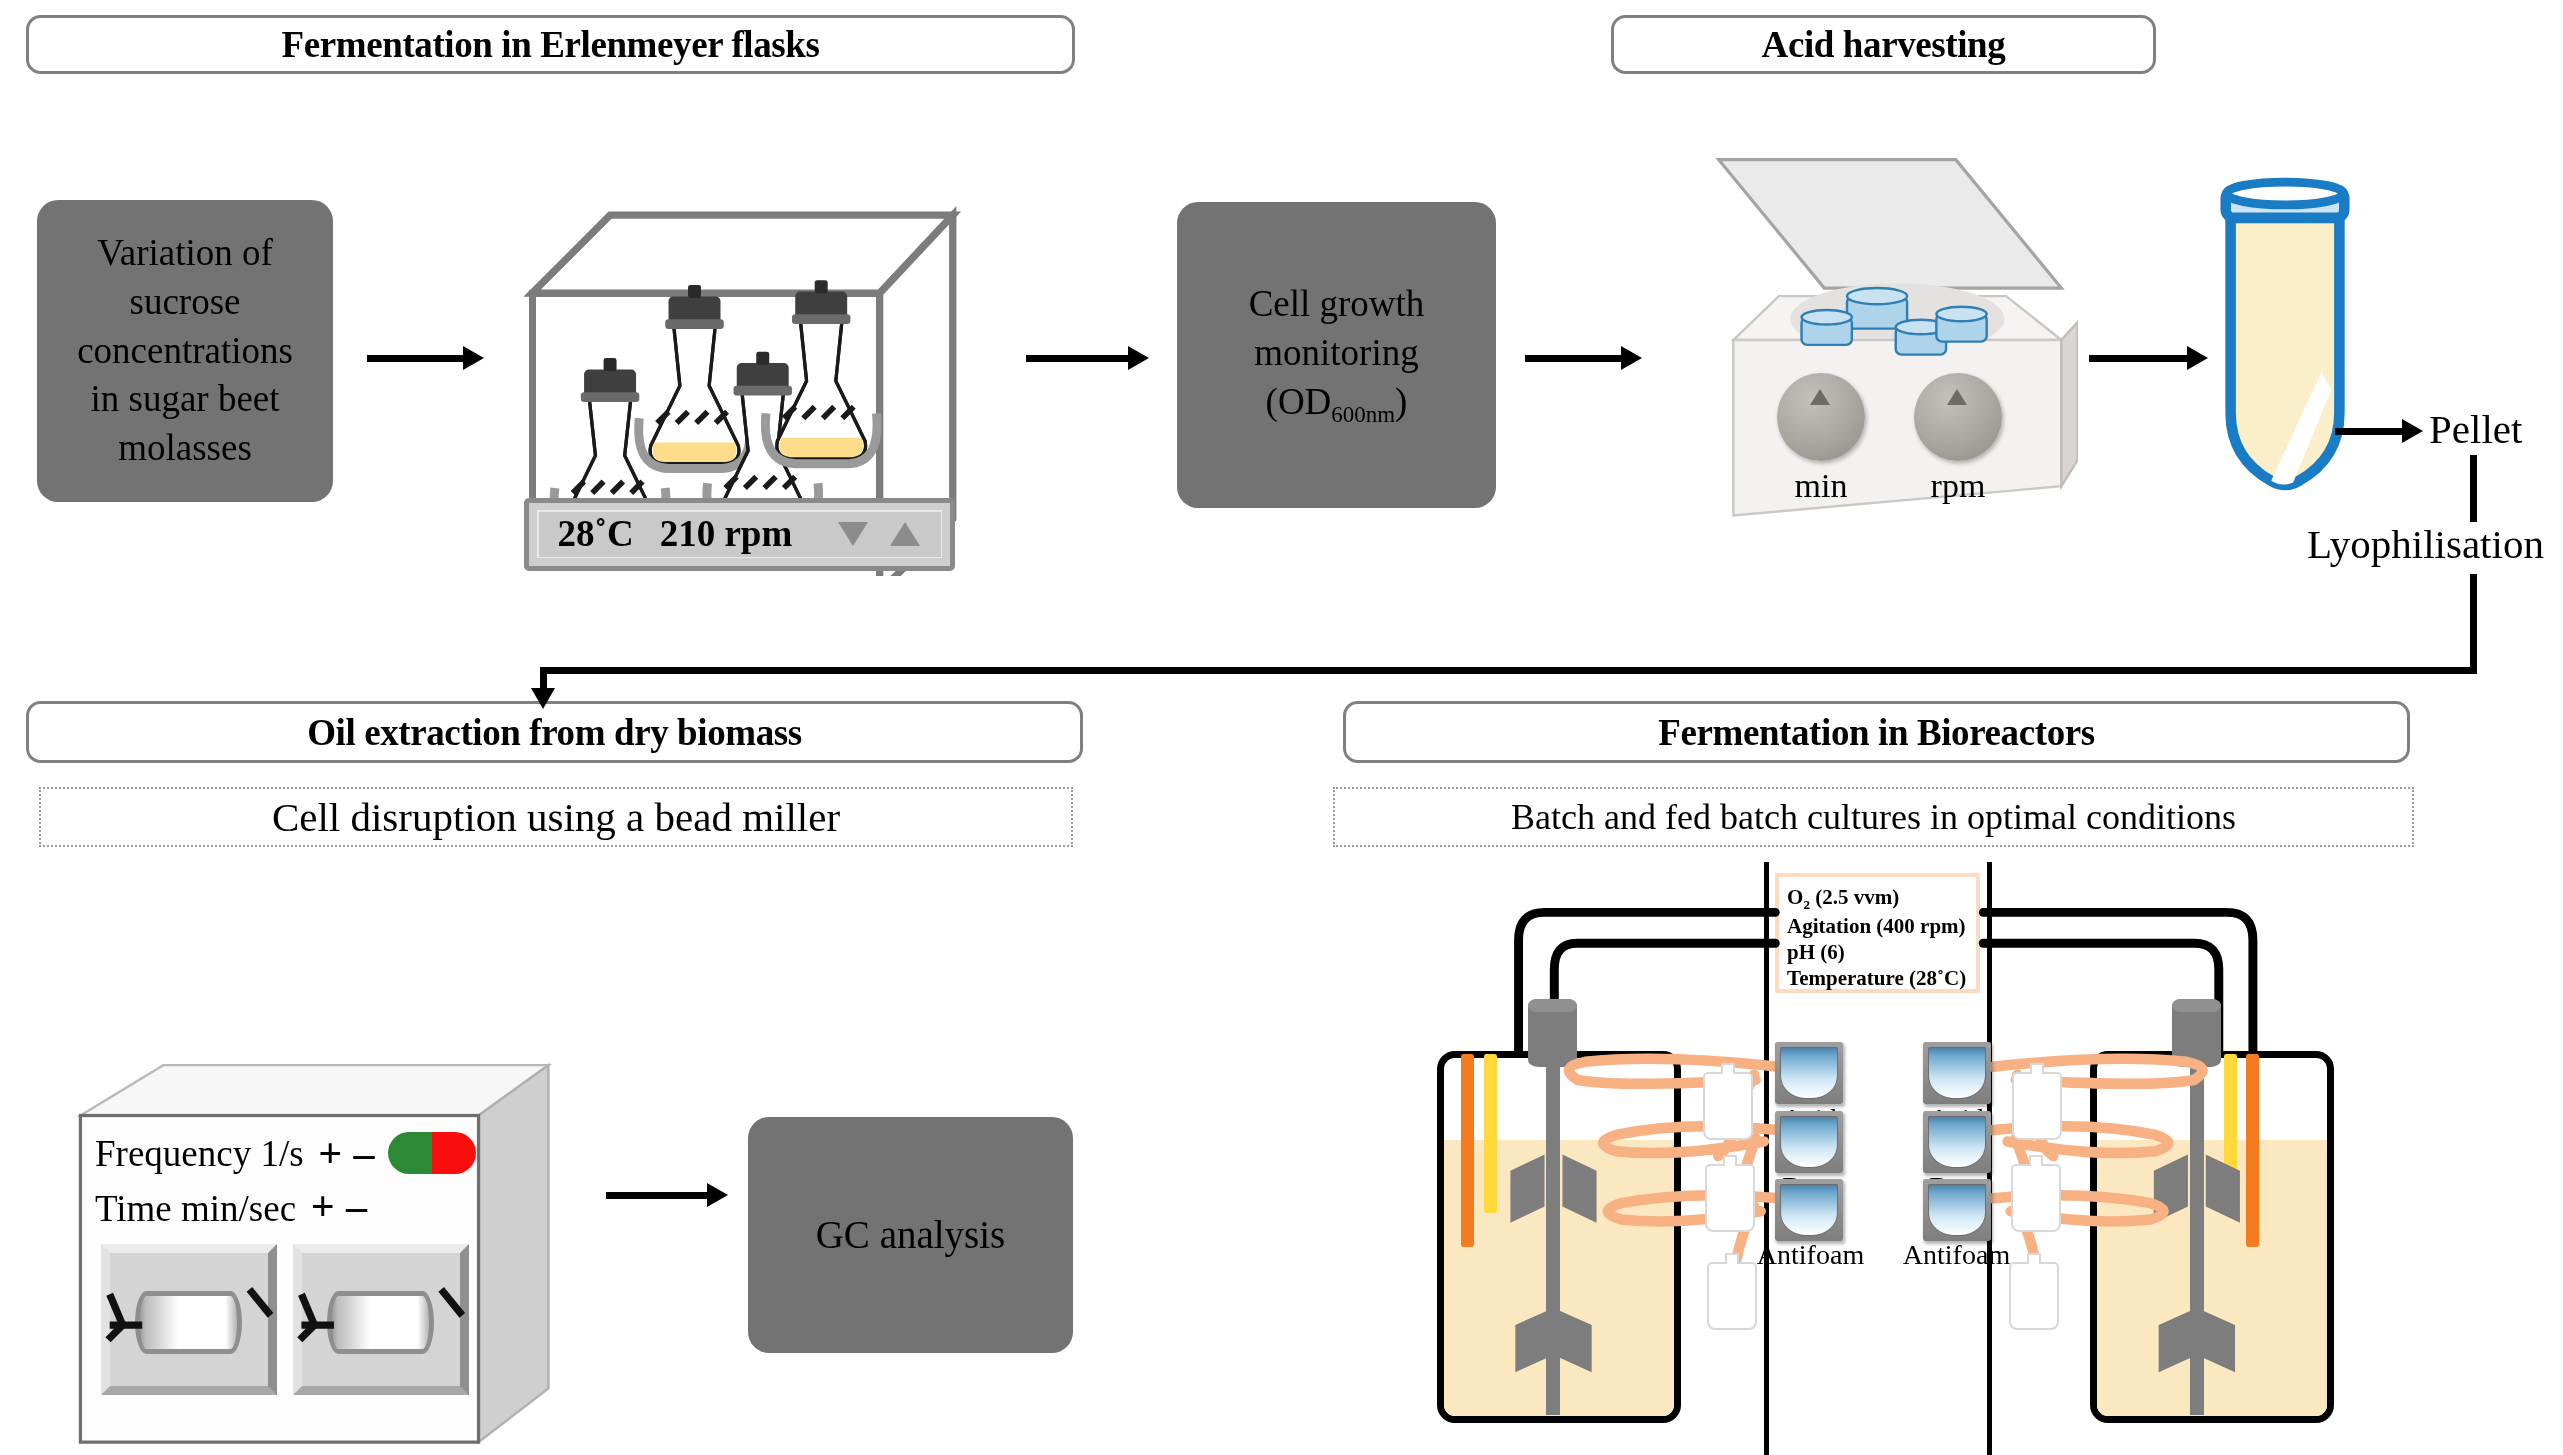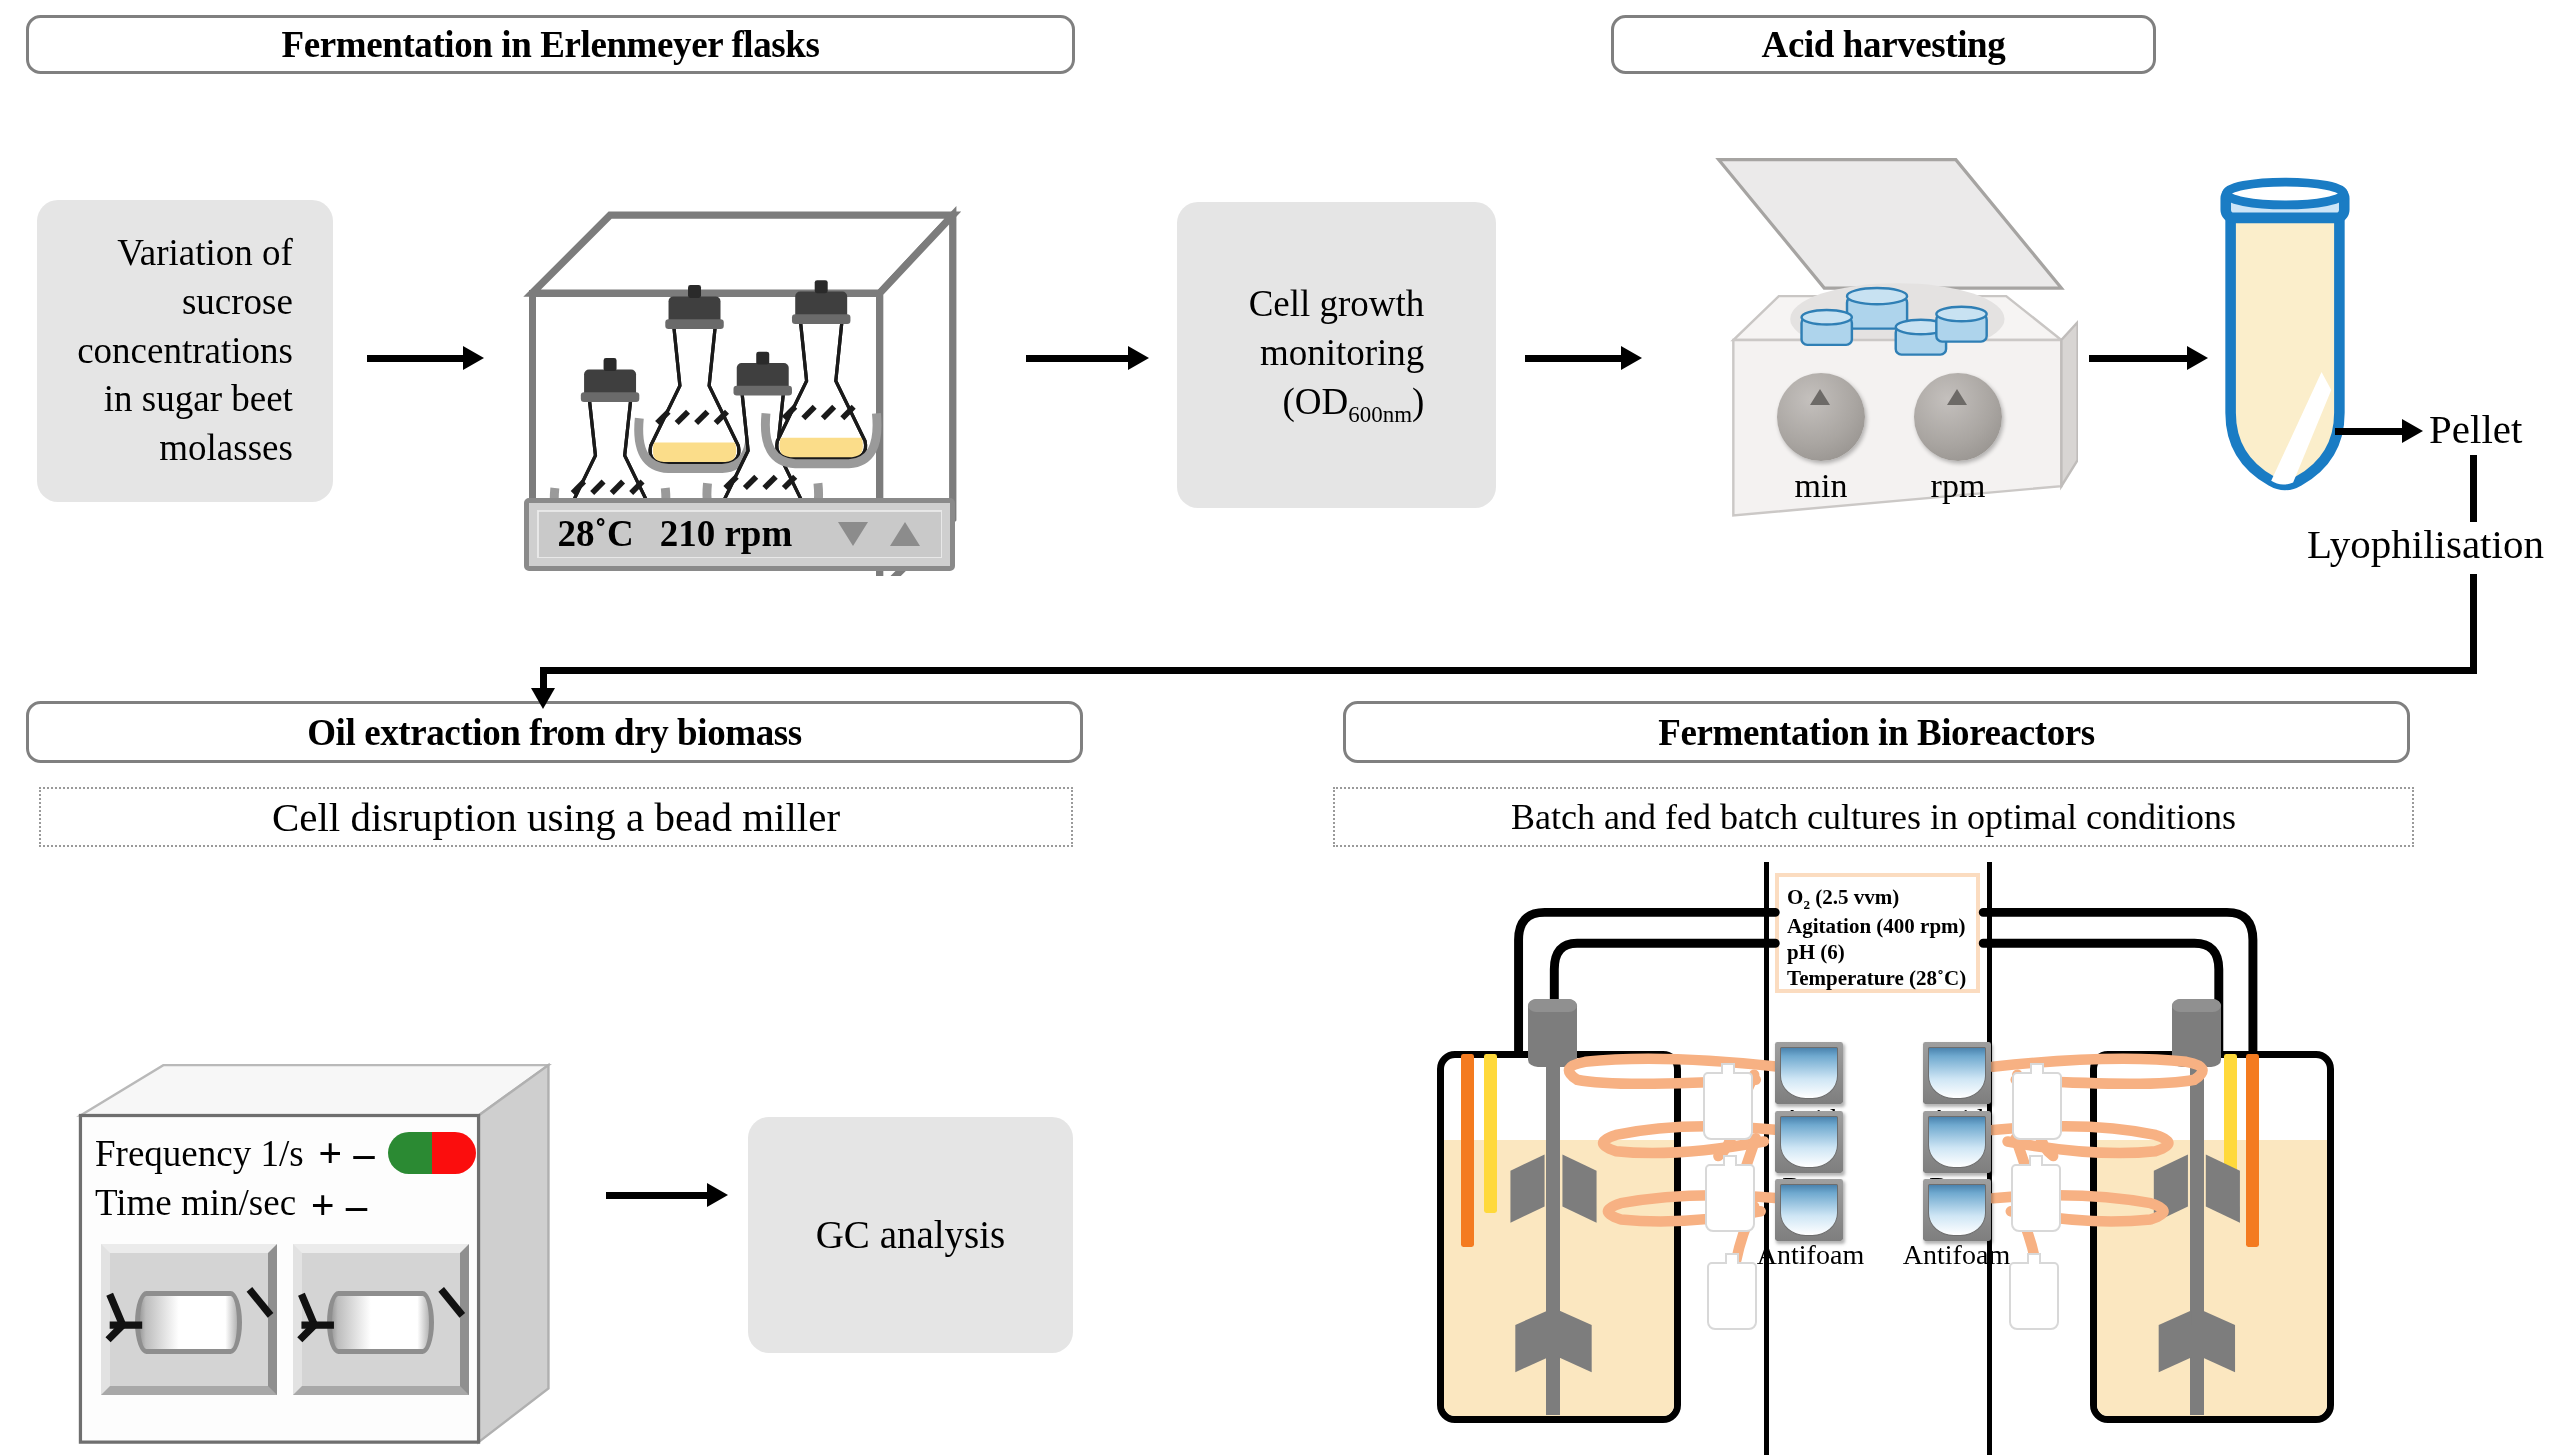--- a/index.html
+++ b/index.html
@@ -27,24 +27,24 @@
   
   .sub {
     border: 2.4px dotted #9a9a9a;
     background: #fff;
     display: flex; align-items: center; justify-content: center;
     box-sizing: border-box;
     font-family: "Liberation Serif", "DejaVu Serif", serif;
   }
   
   .gbox {
-    background: #e5e5e5;
+    background: #737373;
     border-radius: 21px;
     display: flex; align-items: center; justify-content: center;
-    text-align: right;
+    text-align: center;
     line-height: 1.32;
     box-sizing: border-box;
   }
   .sub-sm { font-size: 0.62em; vertical-align: sub; }
 
   
   .arrow-h { height: 0; }
   .arrow-h .shaft {
     position: absolute; left: 0; top: 50%;
     height: 7.3px; margin-top: -3.3px; background: #000;
@@ -433,21 +433,21 @@
   <div class="abs" style="left:23px; top:70px; width:382px; height:52px; display:flex; align-items:center;">
     <span style="font-size:37px;">Frequency 1/s</span>
     <span style="font-size:42px; font-weight:bold; margin-left:14.6px;">+</span>
     <span style="font-size:42px; font-weight:bold; margin-left:11.4px;">–</span>
     <span class="bm-pill" style="position:relative; margin-left:13px; width:88px; height:42px;">
       <span class="gr"></span>
       <span class="rd"></span>
     </span>
   </div>
 
-  <div class="abs" style="left:23px; top:124px; width:382px; height:49px; display:flex; align-items:flex-start;">
+  <div class="abs" style="left:23px; top:124px; width:382px; height:49px; display:flex; align-items:flex-end;">
     <span style="font-size:37px;">Time min/sec</span>
     <span style="font-size:42px; font-weight:bold; margin-left:14.6px;">+</span>
     <span style="font-size:42px; font-weight:bold; margin-left:11.4px;">–</span>
   </div>
 
   <div class="bm-cell" style="left:29px; top:187px; width:176px; height:151px;"></div>
   <div class="bm-vial" style="left:63px; top:234px; width:107px; height:63px;"></div>
   <svg class="overlay" width="480" height="390" viewBox="0 0 590 480">
     <g stroke="#111" stroke-width="9" fill="none">
       <path d="M46,292 L62,330 L44,348"></path>

